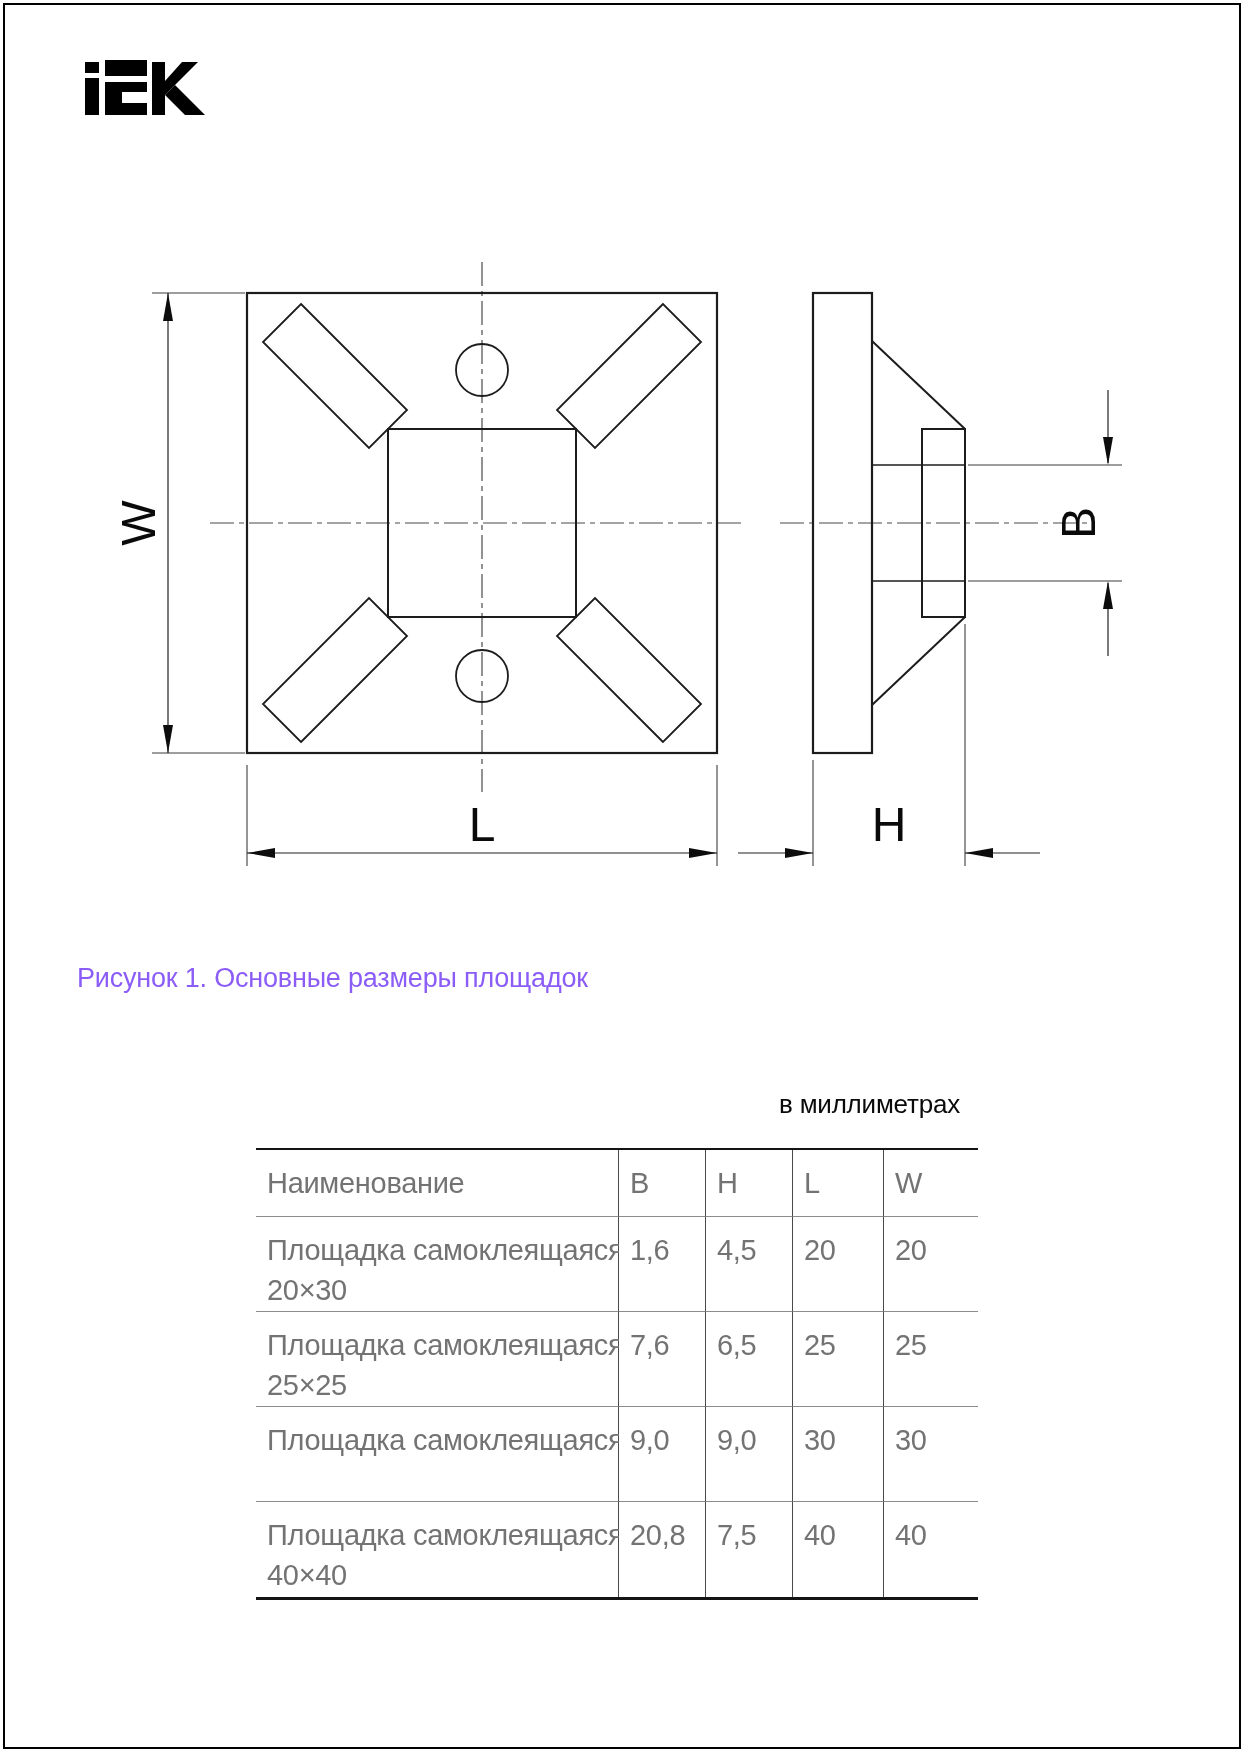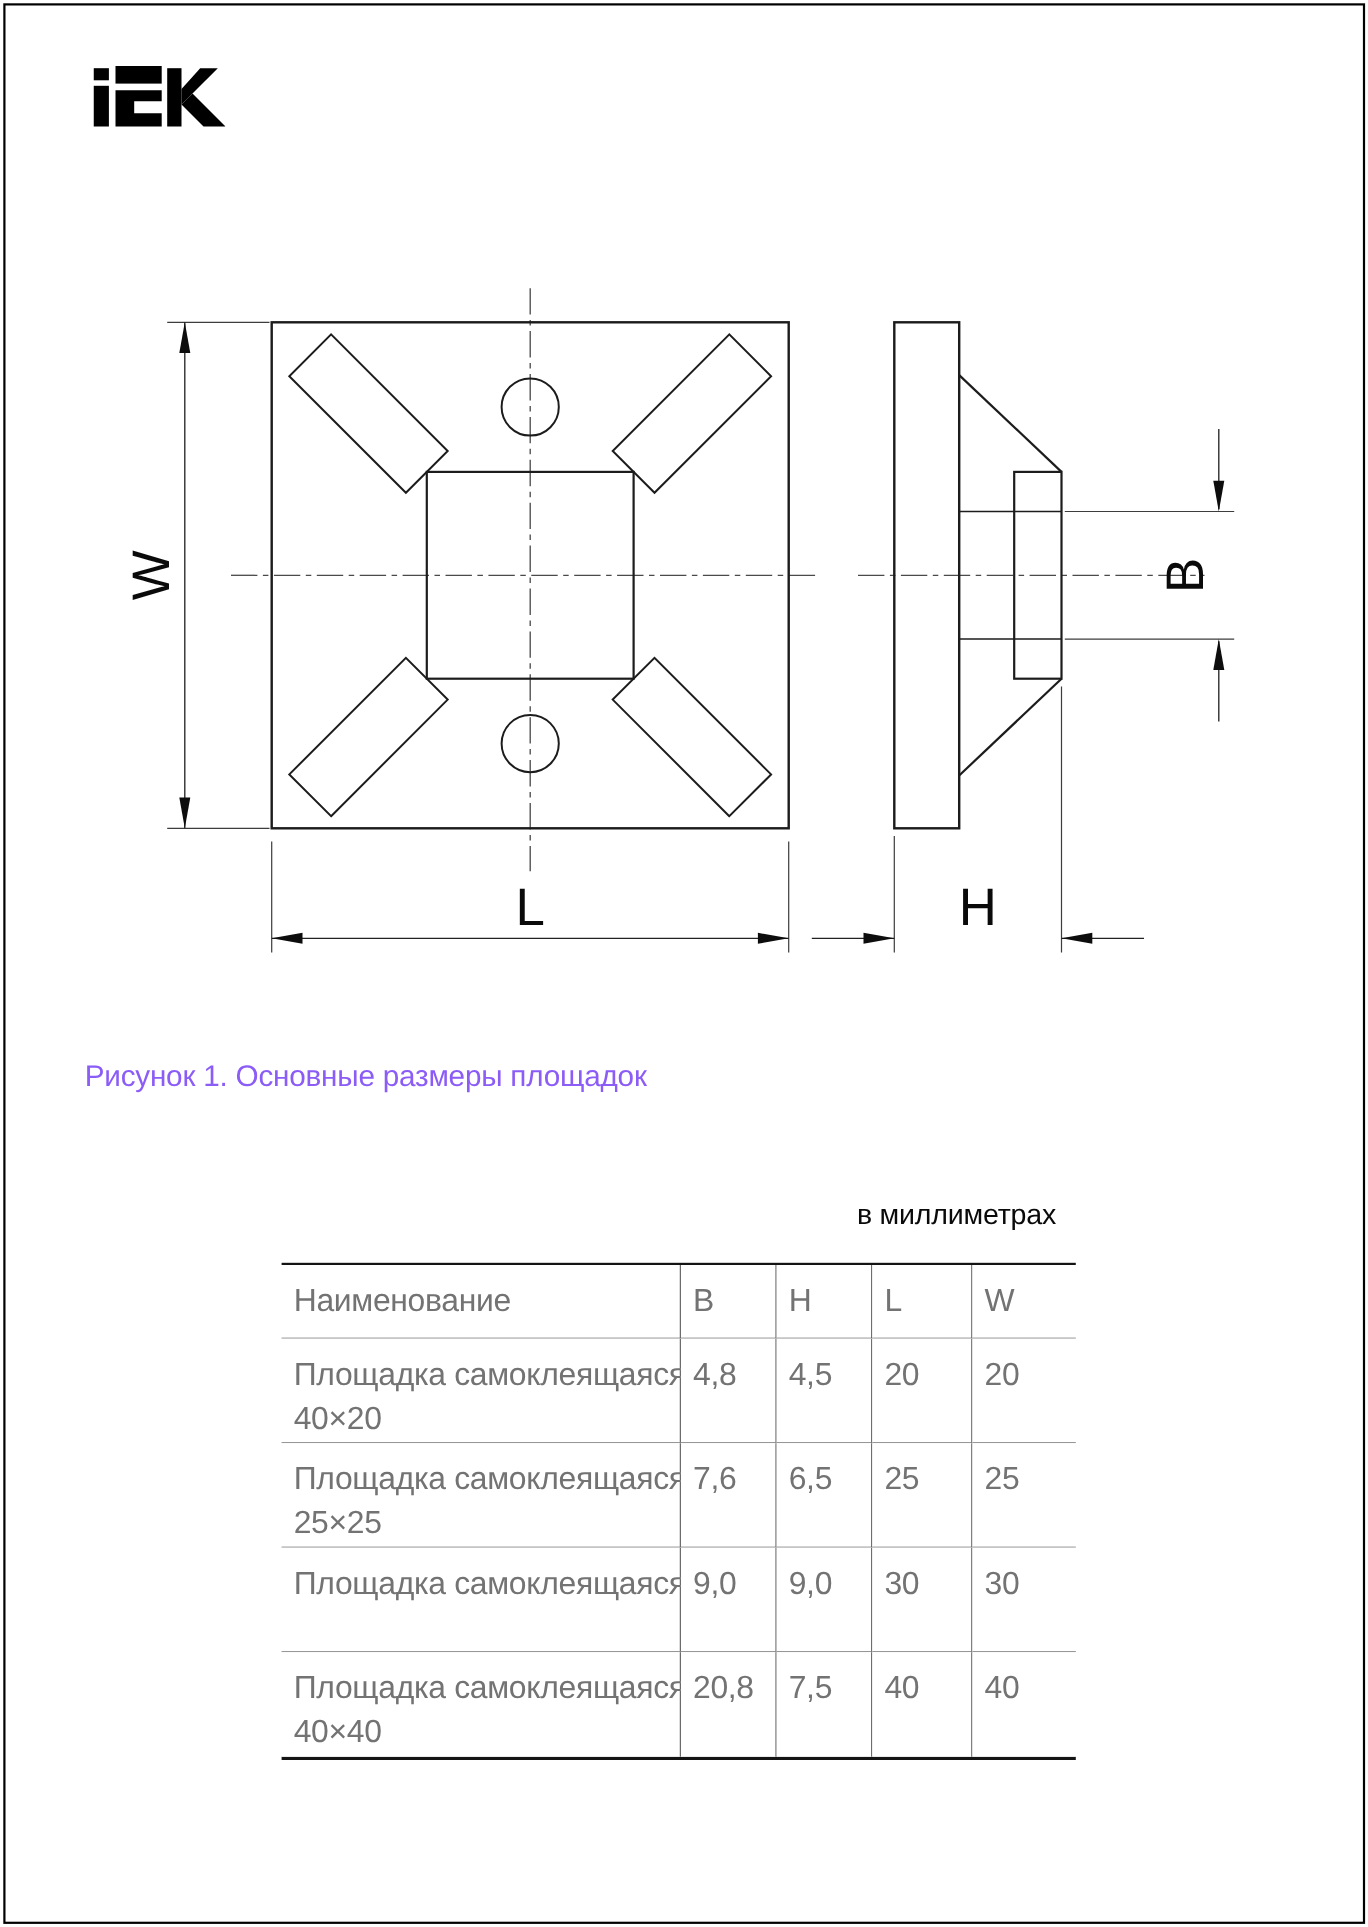--- a/index.html
+++ b/index.html
@@ -130,23 +130,23 @@
 <div class="dim-table">
 
   <div class="cell th v-sep h-sep">Наименование</div>
   <div class="cell th v-sep h-sep">B</div>
   <div class="cell th v-sep h-sep">H</div>
   <div class="cell th v-sep h-sep">L</div>
   <div class="cell th h-sep">W</div>
 
   <div class="cell td v-sep h-sep name-cell">
     <div>Площадка самоклеящаяся</div>
-    <div>40×20</div>
+    <div>20×30</div>
   </div>
-  <div class="cell td v-sep h-sep">4,8</div>
+  <div class="cell td v-sep h-sep">1,6</div>
   <div class="cell td v-sep h-sep">4,5</div>
   <div class="cell td v-sep h-sep">20</div>
   <div class="cell td h-sep">20</div>
 
   <div class="cell td v-sep h-sep name-cell">
     <div>Площадка самоклеящаяся</div>
     <div>25×25</div>
   </div>
   <div class="cell td v-sep h-sep">7,6</div>
   <div class="cell td v-sep h-sep">6,5</div>

